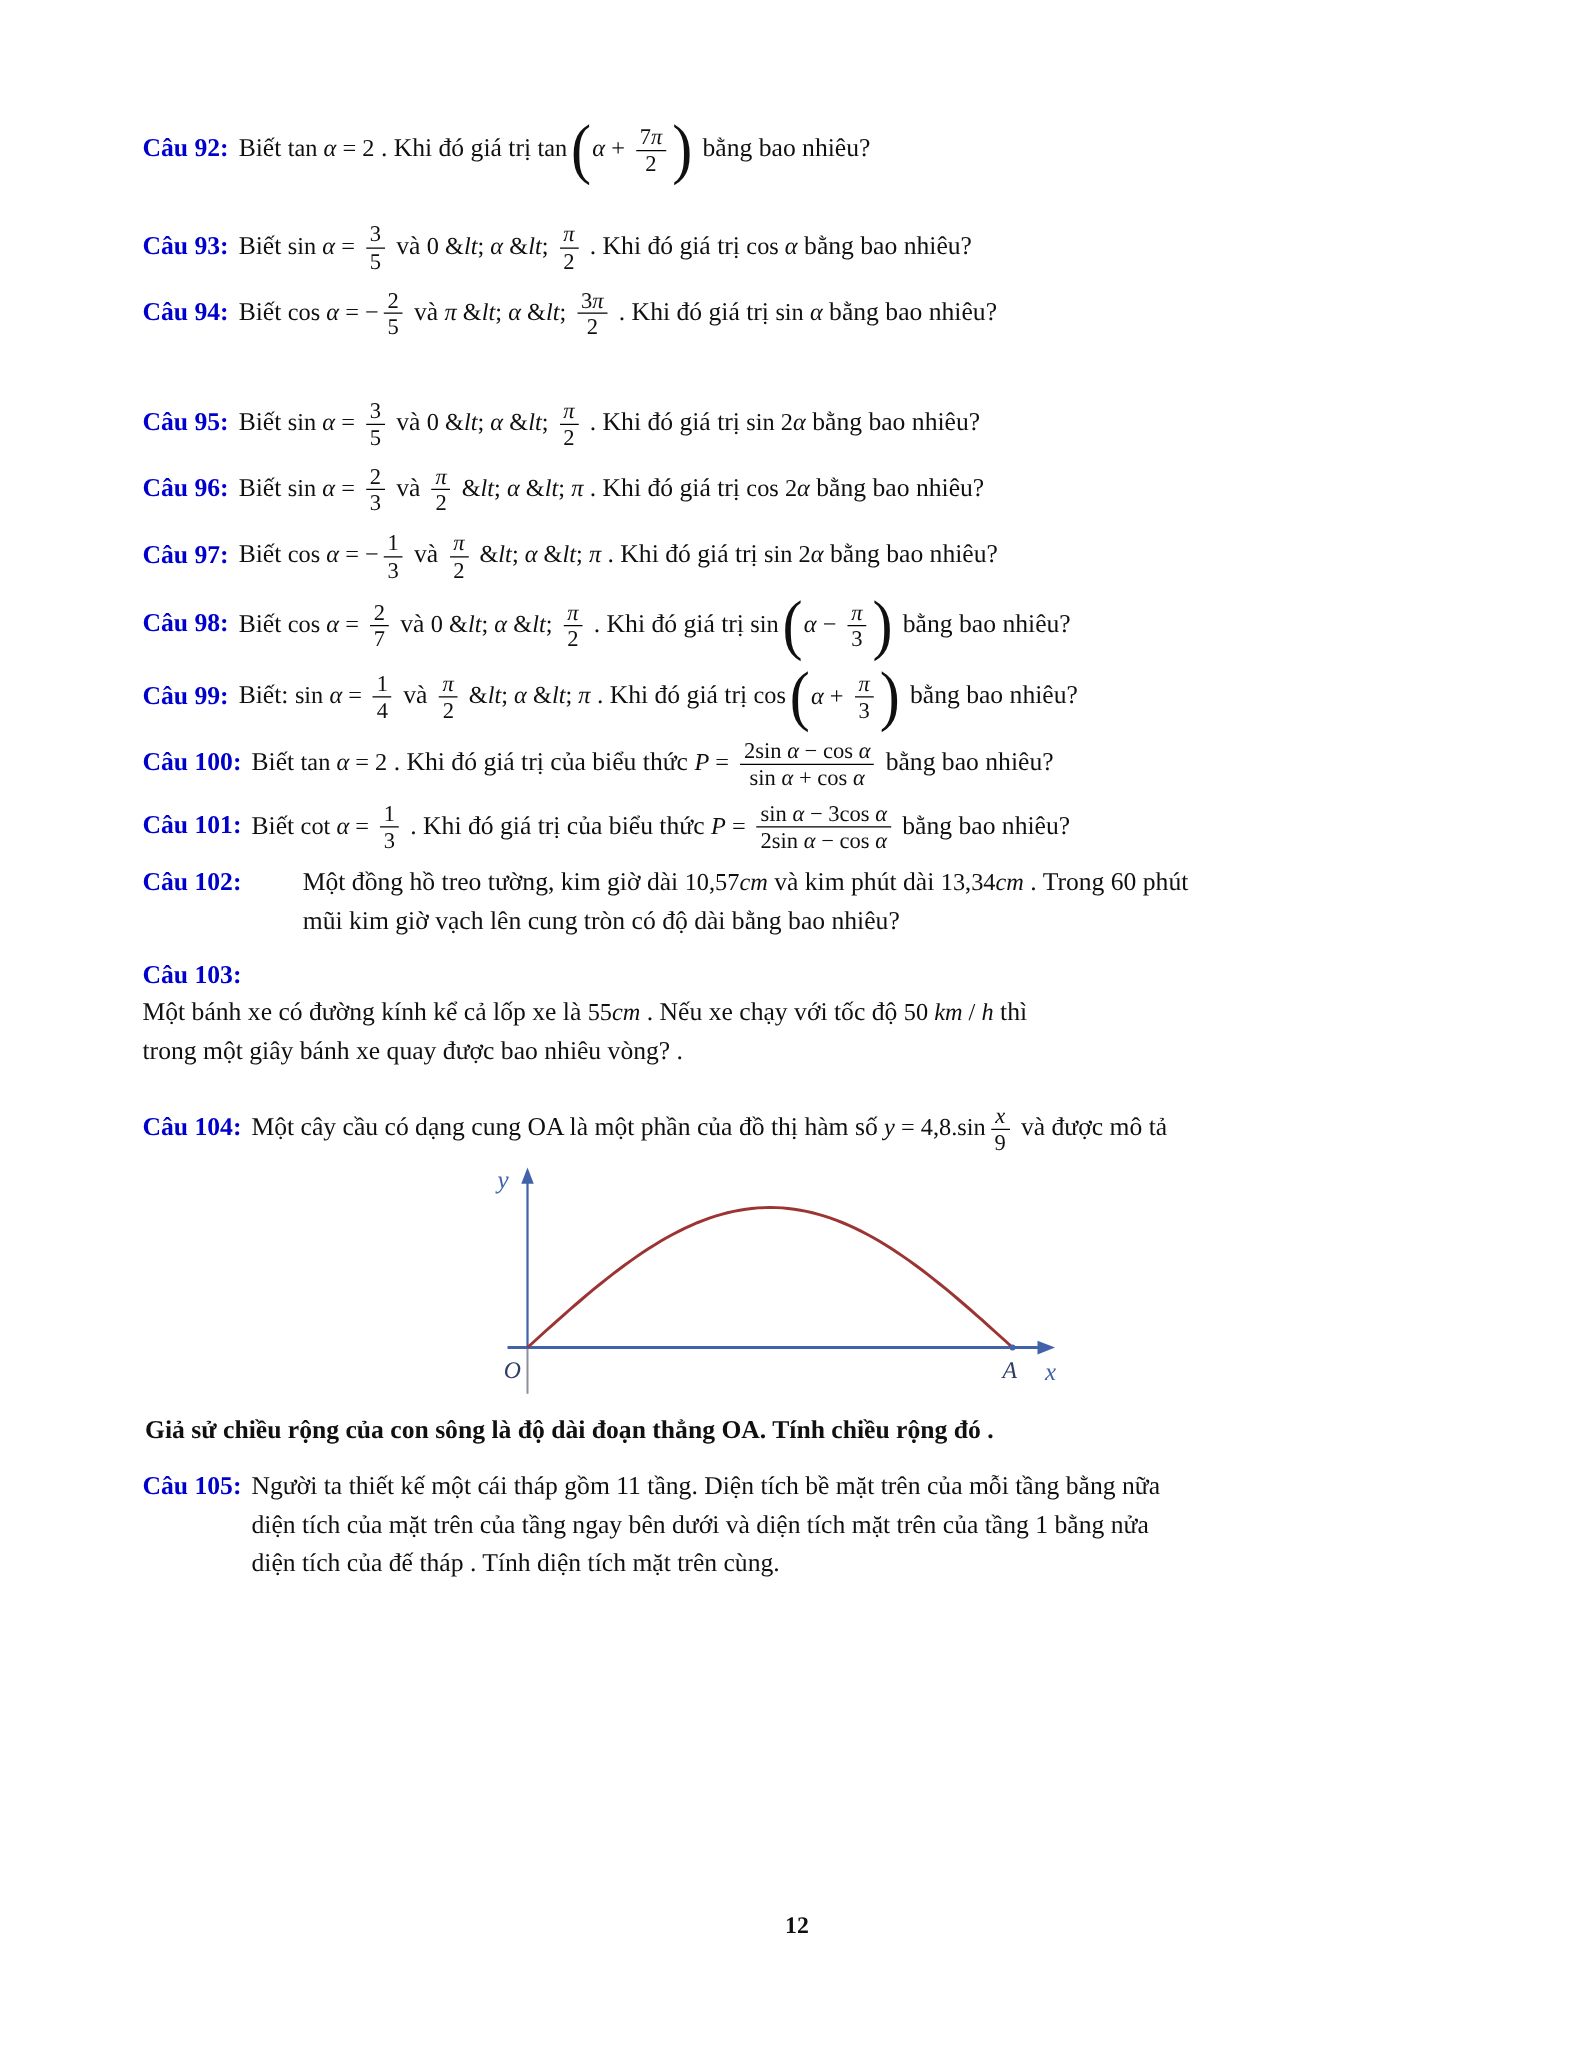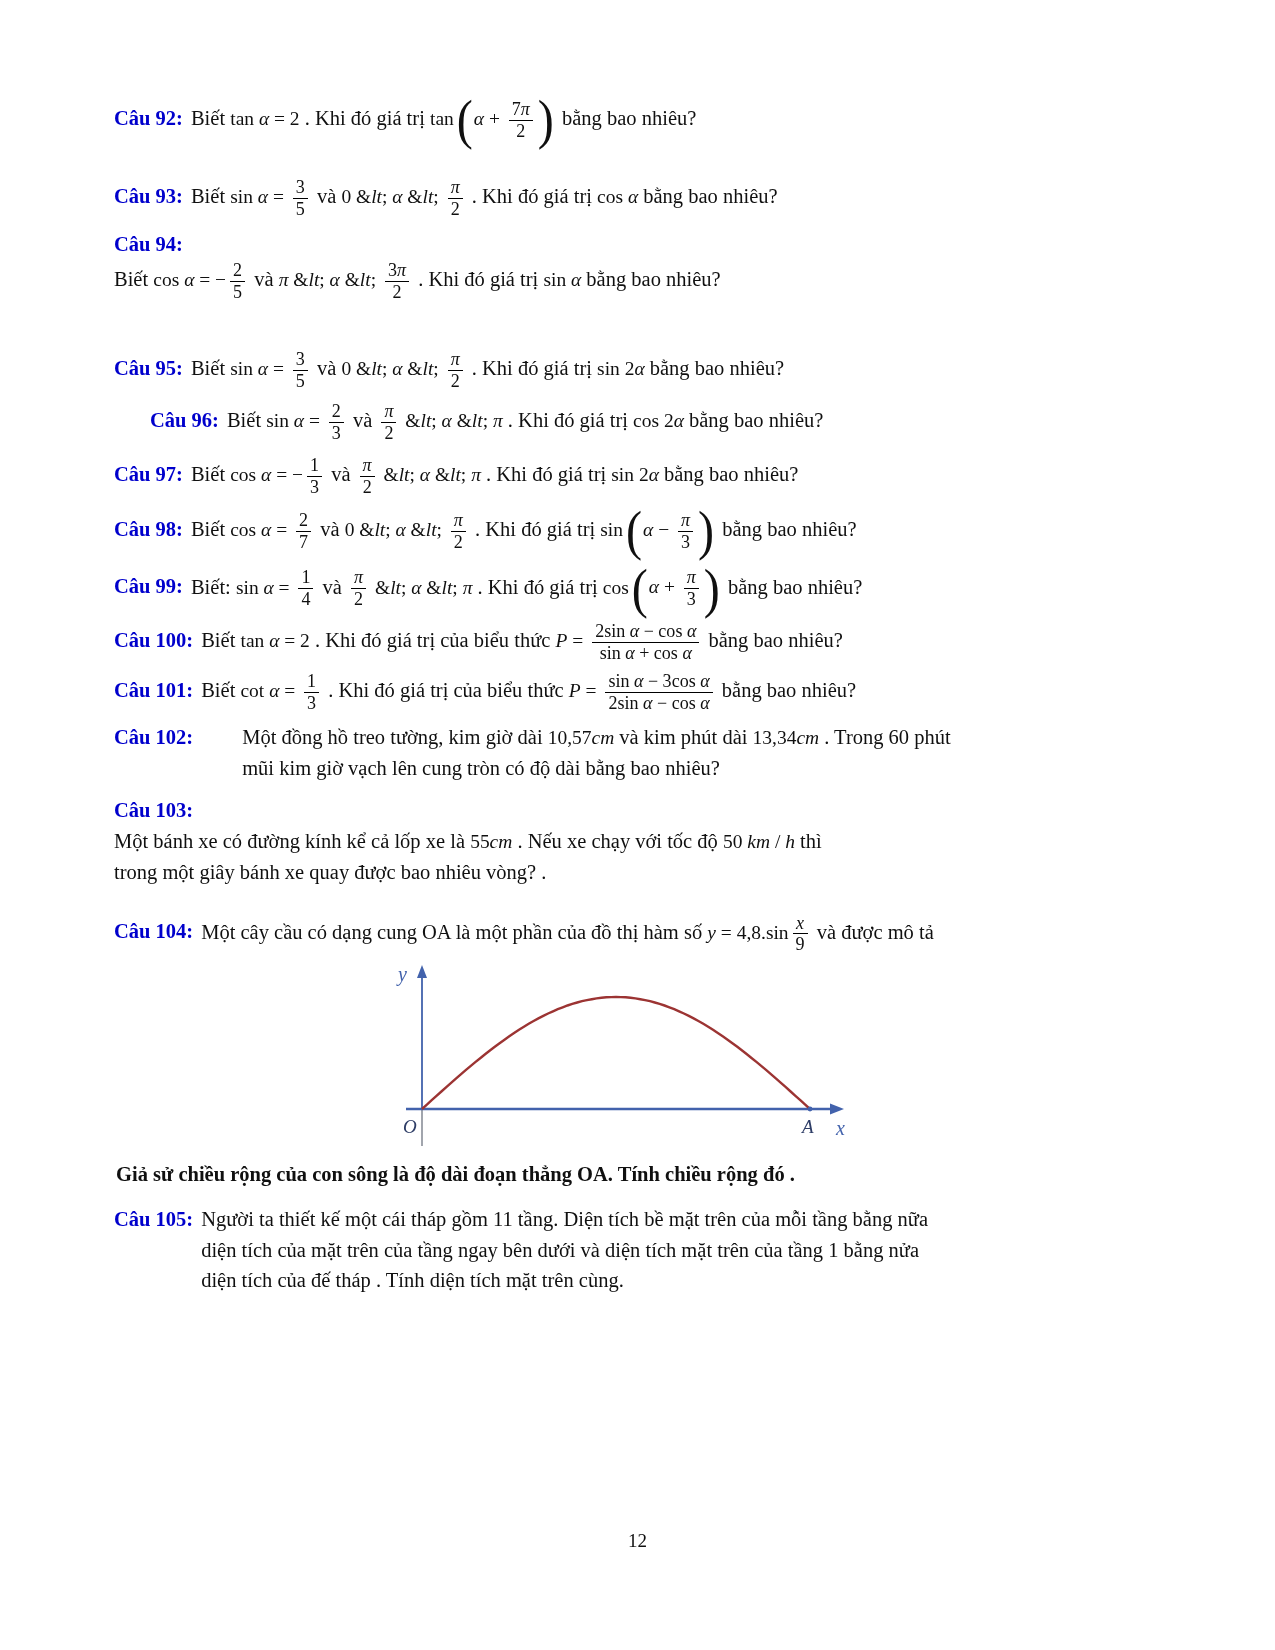--- a/index.html
+++ b/index.html
@@ -17,38 +17,38 @@
   .fn{font-style:normal;}
   .frac{display:inline-block;vertical-align:middle;text-align:center;line-height:1.15;font-size:0.88em;margin:1px 4px;}
   .fnum{display:block;border-bottom:1.4px solid #000;padding:0 3px;}
   .fden{display:block;padding:0 3px;}
   .pgrp{display:inline-flex;align-items:center;vertical-align:middle;margin:0 2px;}
   .bigp{font-size:2.35em;font-weight:normal;line-height:1;transform:scaleY(1.12);padding:0 1px;}
   .pinner{display:inline-block;}
   
   .q-92{margin-bottom:32px;}
   .q-93{margin-bottom:8px;}
-  .q-94{margin-bottom:44px;flex-direction:column;}
+  .q-94{margin-bottom:44px;}
   .q-95{margin-bottom:8px;}
-  .q-96{margin-bottom:9px;margin-left:36px;}
+  .q-96{margin-bottom:9px;}
   .q-97{margin-bottom:9px;}
   .q-98{margin-bottom:9px;}
   .q-99{margin-bottom:7px;}
   .q-100{margin-bottom:6px;justify-content:center;}
   .q-101{margin-bottom:7px;}
   .q-102{margin-bottom:12px;gap:41px;}
   .q-103{margin-bottom:24px;flex-direction:column;}
   .q-104{margin-bottom:0;}
   .q-105{margin-bottom:16px;}
   
   .fig{margin:8px 0 6px 270px;width:480px;}
   .axlbl{font-style:italic;font-size:20px;font-family:"Liberation Serif","DejaVu Serif",serif;}
   .olbl{font-style:italic;font-size:19px;font-family:"Liberation Serif","DejaVu Serif",serif;}
   .para{font-size:20.5px;line-height:1.5;margin:4px 0 14px 2px;font-weight:bold;}
-  .pagenum{position:absolute;left:0;right:0;bottom:98px;text-align:center;font-size:19px;color:#101010;}
+  .pagenum{position:absolute;left:0;right:0;bottom:98px;text-align:center;font-size:19px;color:#101010;font-weight:bold;}
 </style>
 </head>
 <body>
 
 <div class="page">
 
   <div id="questions-top">
       <div class="q q-92">
         <span class="qlabel">Câu 92:</span>
         <span class="qbody"><span class="tx">Biết </span><span class="math"><span class="fn">tan</span> <i>α</i> = 2</span><span class="tx"> . Khi đó giá trị </span><span class="math"><span class="fn">tan</span></span><span class="pgrp">

